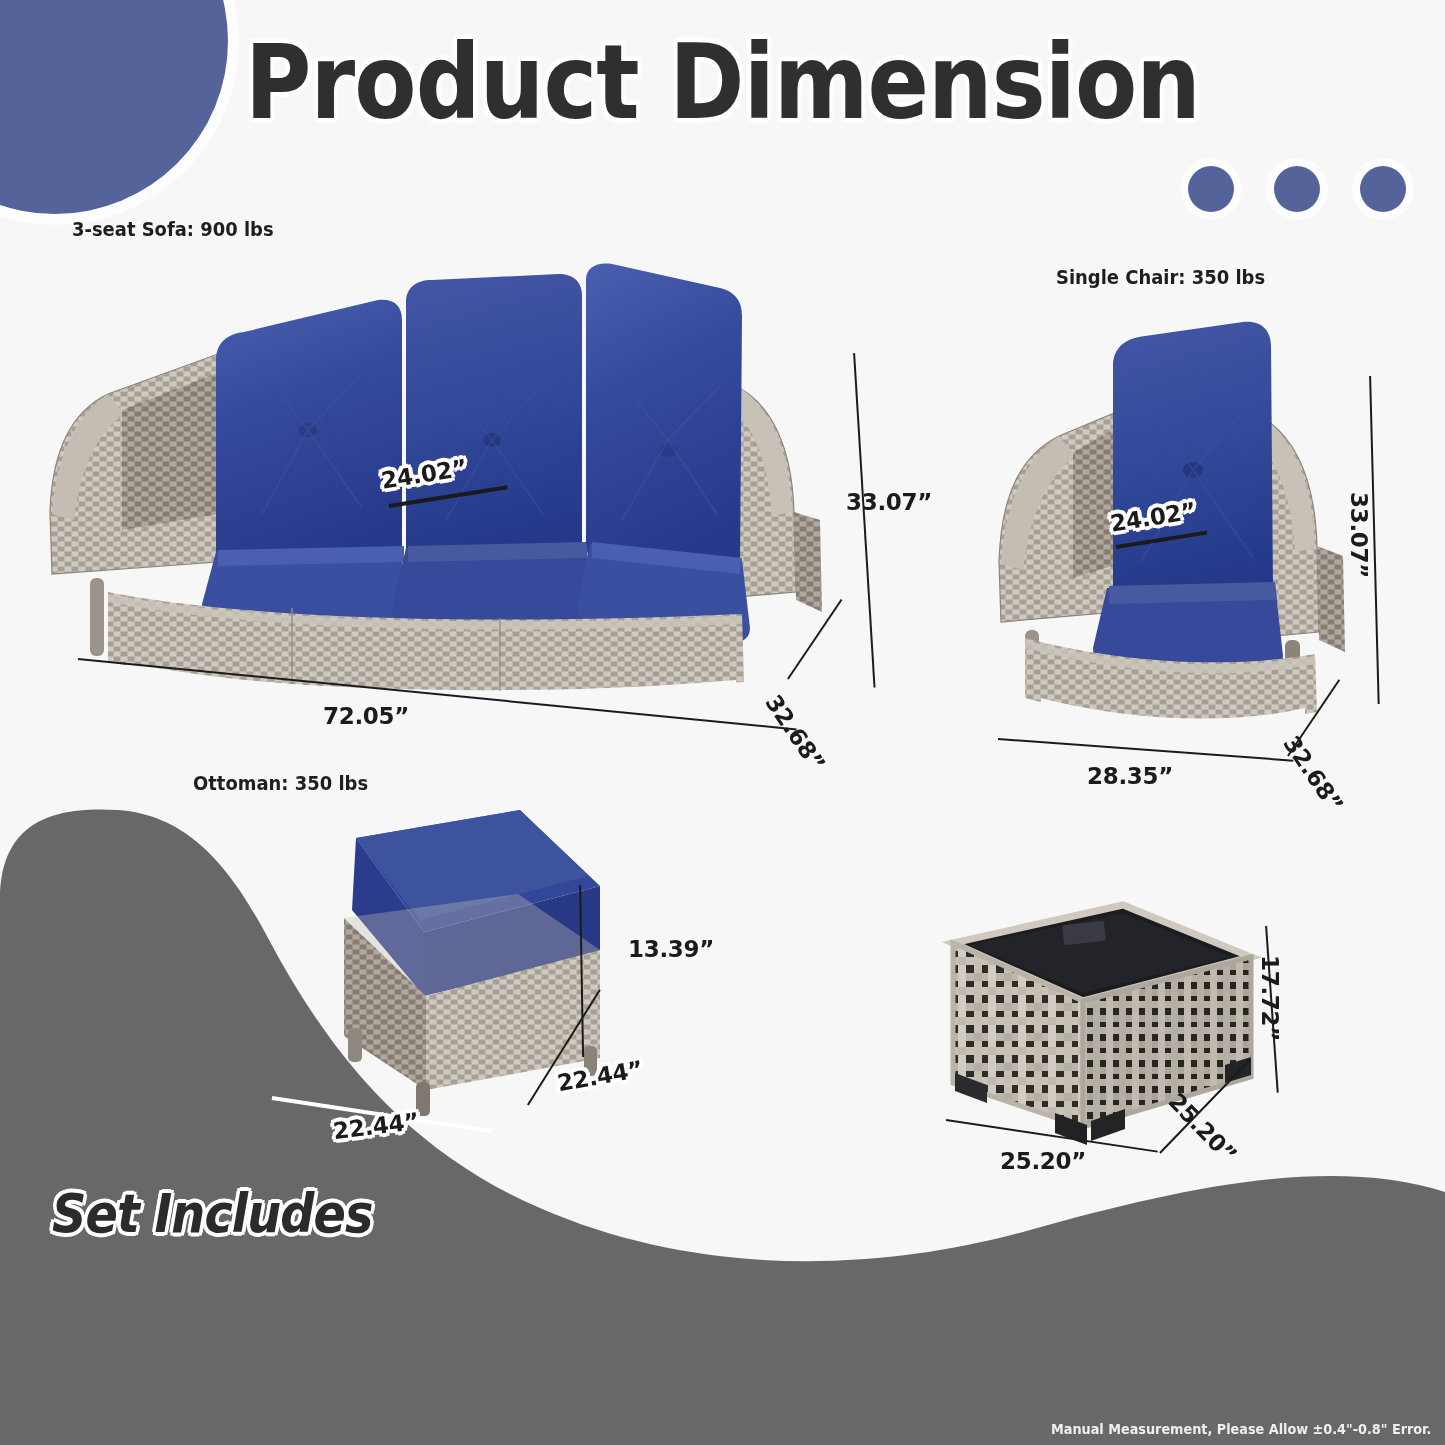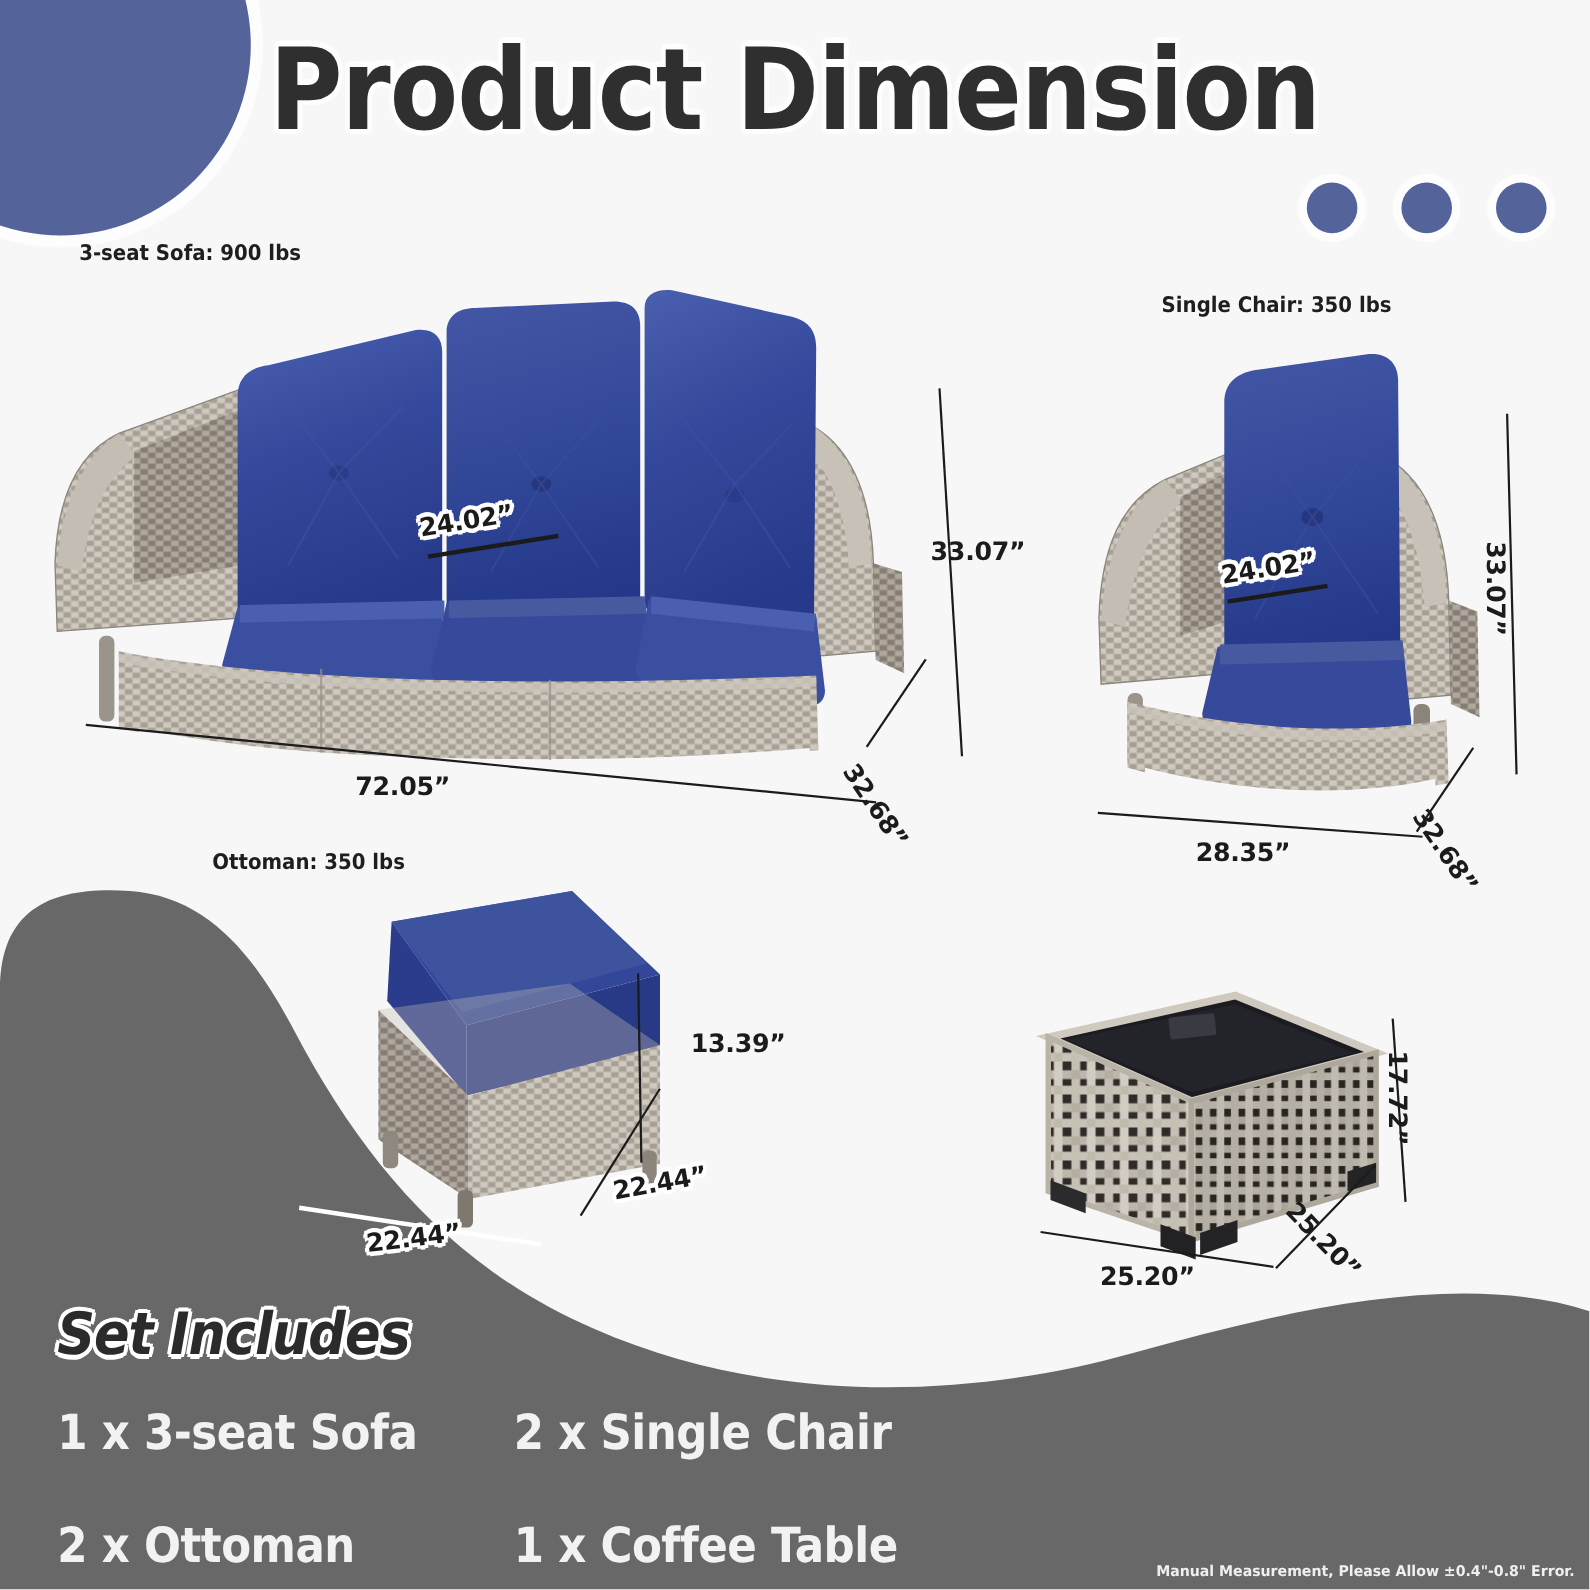--- a/index.html
+++ b/index.html
@@ -338,22 +338,16 @@
   <div class="dim plain" style="left:1283px; top:955px; transform:rotate(90deg); transform-origin:left top;">17.72”</div>
 
   <div class="line" style="left:946px; top:1119px; width:214px; height:2.2px; transform:rotate(8.5deg); transform-origin:left center;"></div>
   <div class="dim plain" style="left:1000px; top:1148px;">25.20”</div>
 
   <div class="line" style="left:1160px; top:1152px; width:130px; height:2.2px; transform:rotate(-46deg); transform-origin:left center;"></div>
   <div class="dim plain" style="left:1182px; top:1088px; transform:rotate(46deg); transform-origin:left top;">25.20”</div>
 
   <div class="set-title">Set Includes</div>
 
-  <div class="set-grid">
-    <div class="set-item">1 x 3-seat Sofa</div>
-    <div class="set-item">2 x Single Chair</div>
-    <div class="set-item">2 x Ottoman</div>
-    <div class="set-item">1 x Coffee Table</div>
-  </div>
 
   <div class="footnote">Manual Measurement, Please Allow ±0.4"-0.8" Error.</div>
 
 </div>
 
 </body></html>

